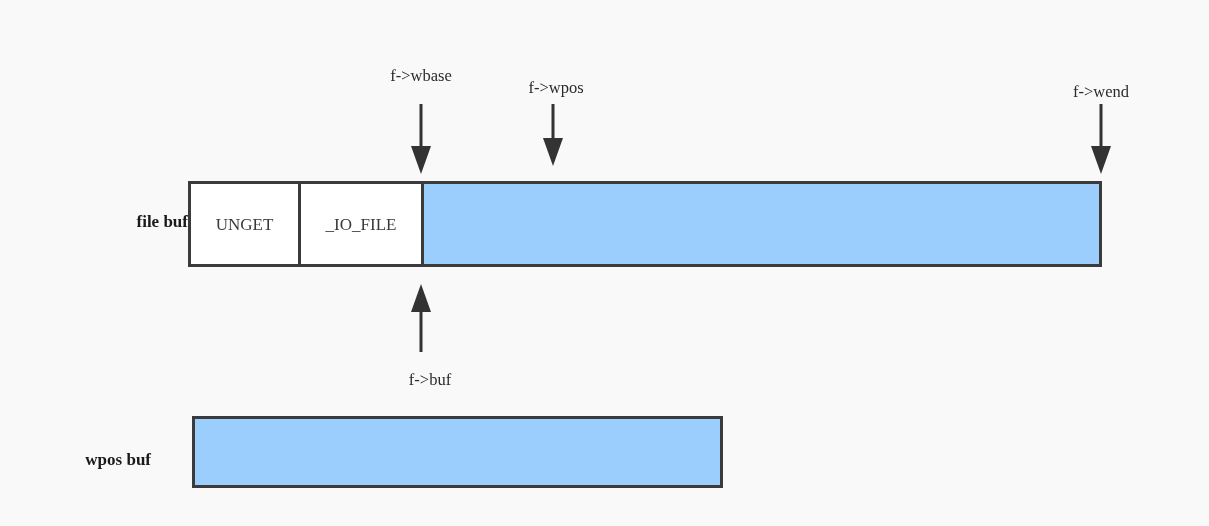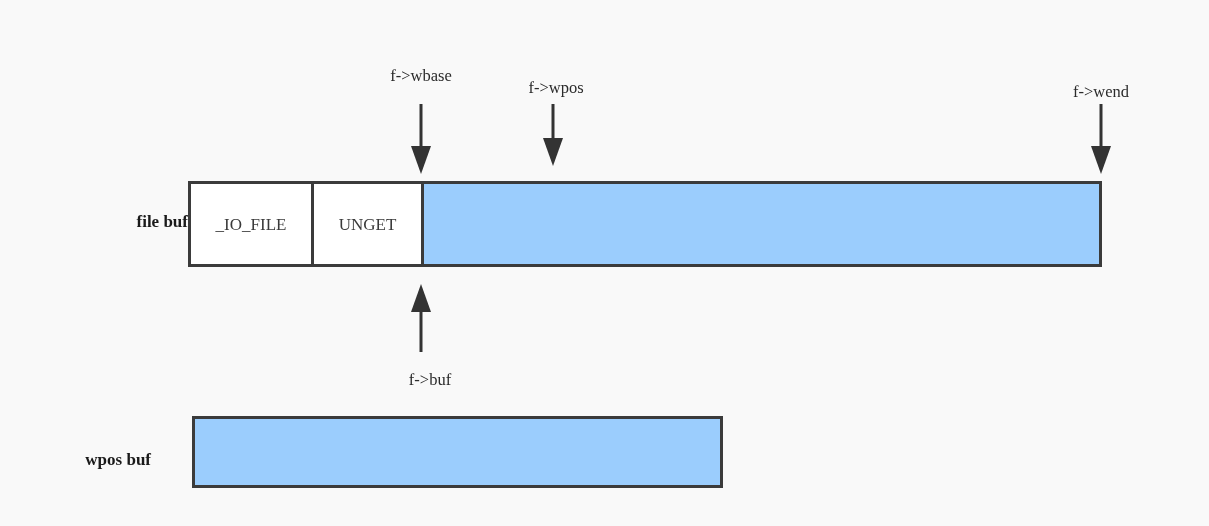--- a/index.html
+++ b/index.html
@@ -101,25 +101,25 @@
   </svg>
 
   <svg class="arrow" style="left:1086px; top:104px;" width="30" height="72" viewBox="0 0 30 72">
     <line x1="15" y1="0" x2="15" y2="46" stroke="#333333" stroke-width="3"></line>
     <polygon points="15,70 5,42 25,42" fill="#333333"></polygon>
   </svg>
 
   <div class="row-label" style="left:148px; top:221px;margin-left:40px;">file buf</div>
 
   <div class="bar" style="left:188px; top:181px; width:914px; height:86px;">
+    <div class="seg seg-white seg-divider" style="width:110px;">
+      <span class="cell-text">UNGET</span>
+    </div>
     <div class="seg seg-white seg-divider" style="width:123px;">
       <span class="cell-text">_IO_FILE</span>
-    </div>
-    <div class="seg seg-white seg-divider" style="width:110px;">
-      <span class="cell-text">UNGET</span>
     </div>
     <div class="seg seg-blue">
       <span class="cell-text"></span>
     </div>
   </div>
 
   <svg class="arrow" style="left:406px; top:284px;" width="30" height="68" viewBox="0 0 30 68">
     <line x1="15" y1="68" x2="15" y2="22" stroke="#333333" stroke-width="3"></line>
     <polygon points="15,0 5,28 25,28" fill="#333333"></polygon>
   </svg>

